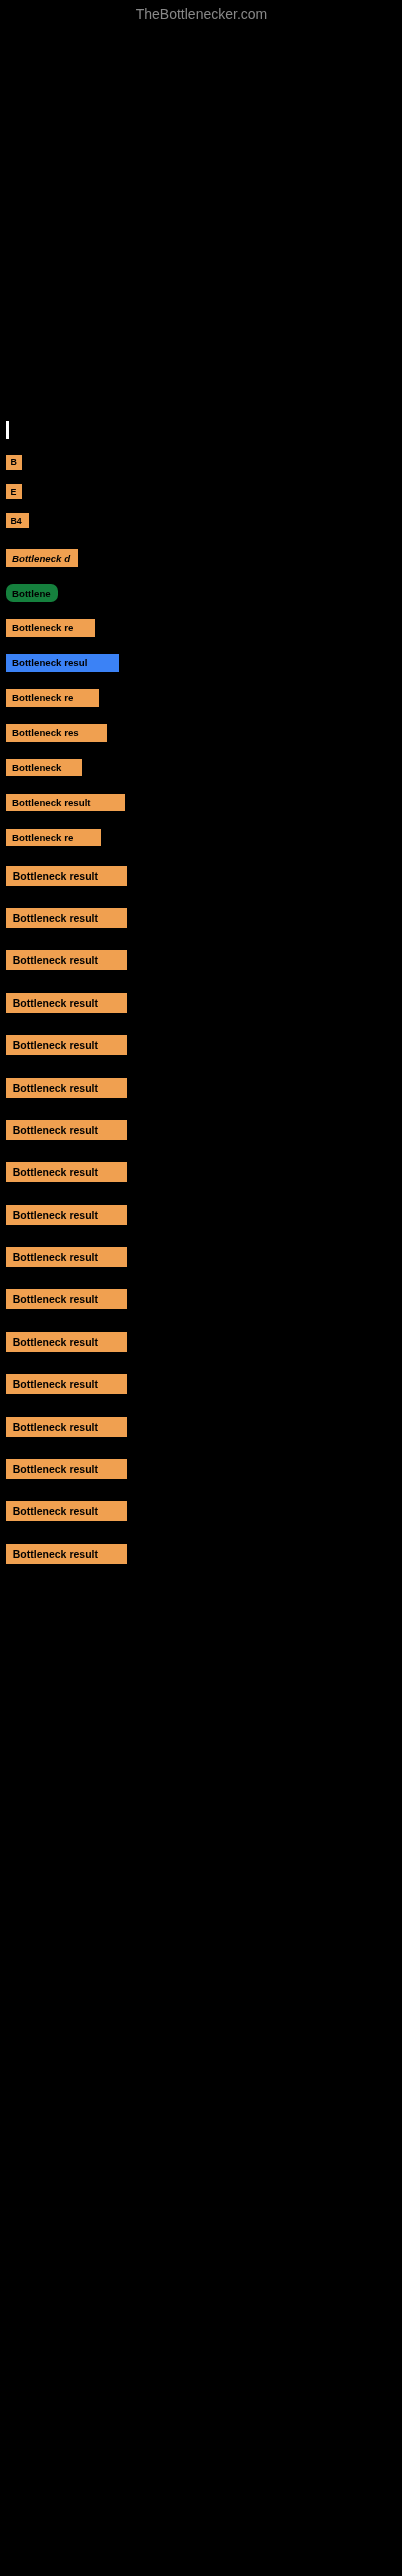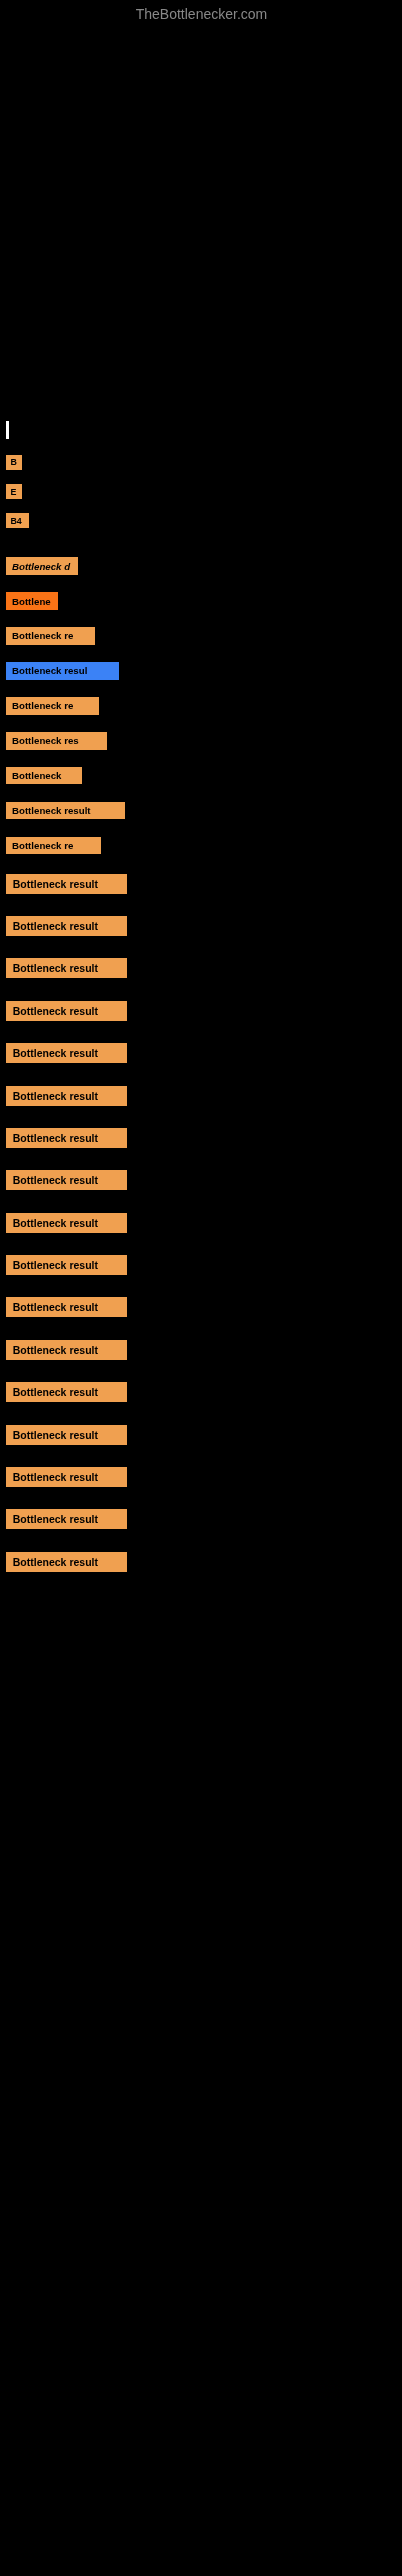--- a/index.html
+++ b/index.html
@@ -34,31 +34,31 @@
   </div>
 
   <div style="padding: 4.8px 6.4px; margin-bottom: 3.2px;">
     <span style="background:#f0a050; color:#000; padding:2.4px 4px; font-size:8.9px; font-weight:bold; display:inline-block; min-width:16px;">B</span>
   </div>
 
   <div style="padding: 4.8px 6.4px; margin-bottom: 3.2px;">
     <span style="background:#f0a050; color:#000; padding:2.4px 4px; font-size:8.9px; font-weight:bold; display:inline-block; min-width:16px;">E</span>
   </div>
 
-  <div style="padding: 4.8px 6.4px; margin-bottom: 18px;">
+  <div style="padding: 4.8px 6.4px; margin-bottom: 10px;">
     <span style="background:#f0a050; color:#000; padding:2.4px 4px; font-size:8.9px; font-weight:bold; display:inline-block; min-width:22.5px;">B4</span>
   </div>
 
 
   <div style="padding: 6.4px 6.4px; margin-bottom: 4.8px; font-style: italic;">
     <span style="background:#f0a050; color:#000; padding:3.2px 5.6px; font-size:9.7px; font-weight:bold; display:inline-block; min-width:72px;">Bottleneck d</span>
   </div>
 
   <div style="padding: 6.4px 6.4px; margin-bottom: 4.8px;">
-    <span style="background:#f97316; color:#000; padding:3.2px 5.6px; font-size:9.7px; font-weight:bold; display:inline-block; min-width:52px;">Bottlene</span>
+    <span style="background:#15803d; color:#000; padding:3.2px 5.6px; font-size:9.7px; font-weight:bold; display:inline-block; min-width:52px;border-radius:7px;">Bottlene</span>
   </div>
 
   <div style="padding: 6.4px 6.4px; margin-bottom: 4.8px;">
     <span style="background:#f0a050; color:#000; padding:3.2px 5.6px; font-size:9.7px; font-weight:bold; display:inline-block; min-width:89px;">Bottleneck re</span>
   </div>
 
   <div style="padding: 6.4px 6.4px; margin-bottom: 4.8px;">
     <span style="background:#3b82f6; color:#000; padding:3.2px 5.6px; font-size:9.7px; font-weight:bold; display:inline-block; min-width:113px;">Bottleneck resul</span>
   </div>
 

